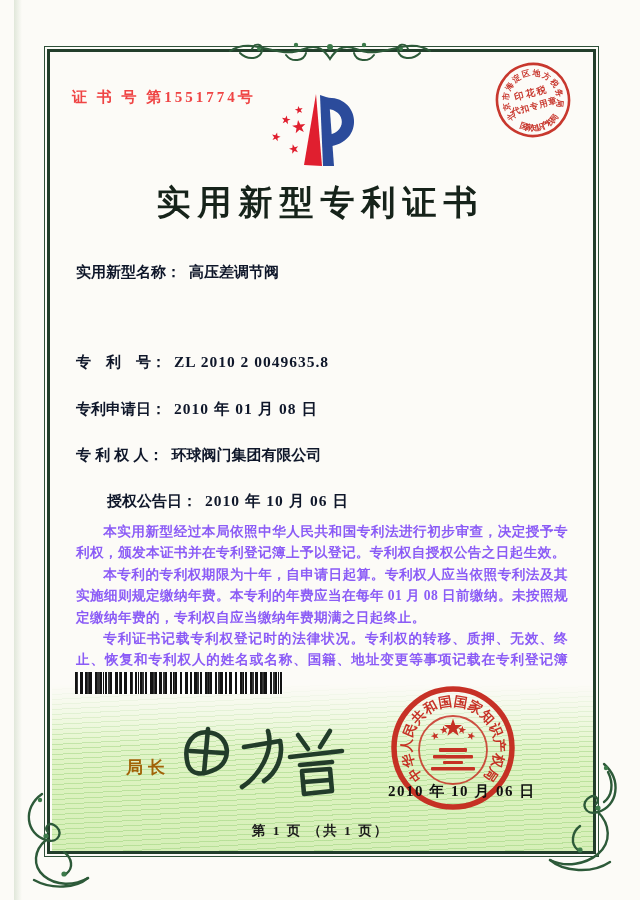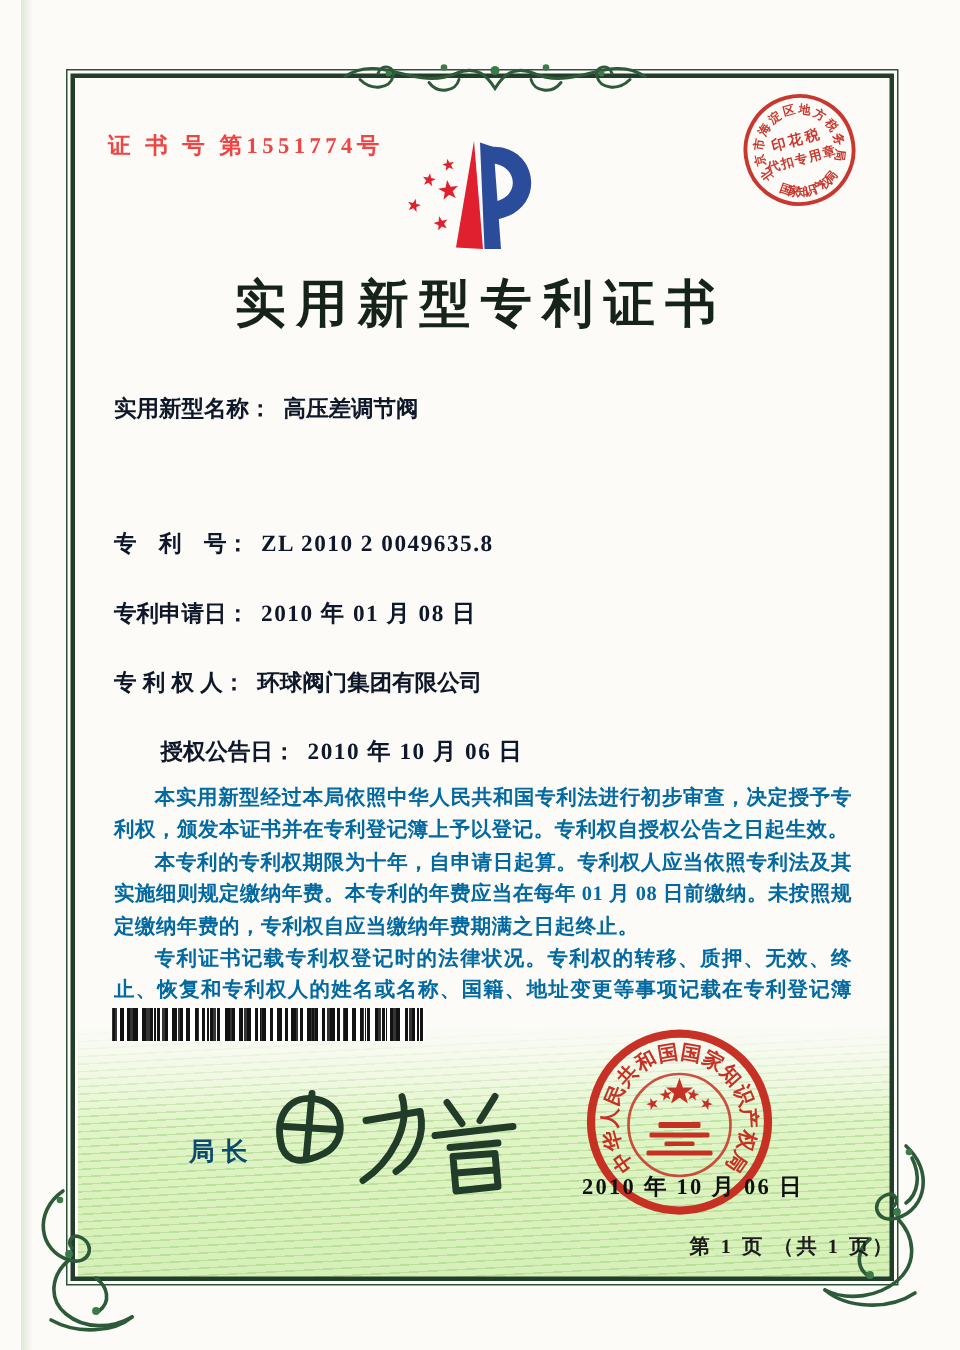--- a/index.html
+++ b/index.html
@@ -35,41 +35,41 @@
   .title{position:absolute;left:44px;top:180px;width:553px;text-align:center;
      font-size:34px;font-weight:700;letter-spacing:7px;color:#16231a;}
   
   .field{position:absolute;left:76px;font-size:15px;font-weight:700;color:#0f172a;
      font-family:"Liberation Sans", sans-serif;white-space:pre;}
   .field .sep{display:inline-block;width:8px;}
   .field-value.num{font-family:"Liberation Serif", serif;font-size:15.5px;letter-spacing:1px;}
   .f1{top:263px;} .f2{top:313px;} .f3{top:353px;} .f4{top:399px;} .f5{top:446px;} .f6{top:491px;margin-left:31px;}
   
   .body-text{position:absolute;left:76px;top:521px;width:492px;font-size:13.6px;
-     line-height:21.4px;font-weight:600;color:#0369a1;text-align:justify;letter-spacing:.4px;}
+     line-height:21.4px;font-weight:600;color:#8b5cf6;text-align:justify;letter-spacing:.4px;}
   .body-text p{margin:0;text-indent:2em;}
   
   .barcode{position:absolute;left:75px;top:672px;width:208px;height:22px;background-color:#fff;
      background-image:
        repeating-linear-gradient(90deg,#121212 0 2px,transparent 2px 5px),
        repeating-linear-gradient(90deg,#121212 0 1px,transparent 1px 7px),
        repeating-linear-gradient(90deg,rgba(18,18,18,.85) 0 3px,transparent 3px 11px);}
   
   .signer-label{position:absolute;left:126px;top:756px;font-size:17px;font-weight:700;
-     letter-spacing:5px;color:#0c4a6e;font-family:"Liberation Sans", sans-serif;}
+     letter-spacing:5px;color:#a16207;font-family:"Liberation Sans", sans-serif;}
   .signature{position:absolute;left:168px;top:713px;width:178px;height:96px;}
   .sr-only{position:absolute;width:1px;height:1px;overflow:hidden;clip:rect(0 0 0 0);}
   
   .main-seal{position:absolute;left:373px;top:668px;width:160px;height:160px;color:#c5271c;opacity:.95;}
   .main-seal svg{position:absolute;inset:0;}
   .seal-arc{font-size:13.5px;letter-spacing:0;}
   .seal-date{position:absolute;left:388px;top:782px;font-size:15px;font-weight:700;
      letter-spacing:1.5px;color:#111;z-index:5;}
   
-  .footer{position:absolute;left:44px;top:822px;width:553px;text-align:right;
+  .footer{position:absolute;left:44px;top:822px;width:553px;text-align:center;
      font-size:13.5px;font-weight:700;color:#1c1c1c;letter-spacing:2px;z-index:4;}
   .ornament{position:absolute;}
 </style>
 </head>
 <body>
 
 <div class="stage">
 
   <div class="scan-edge"></div>
 

